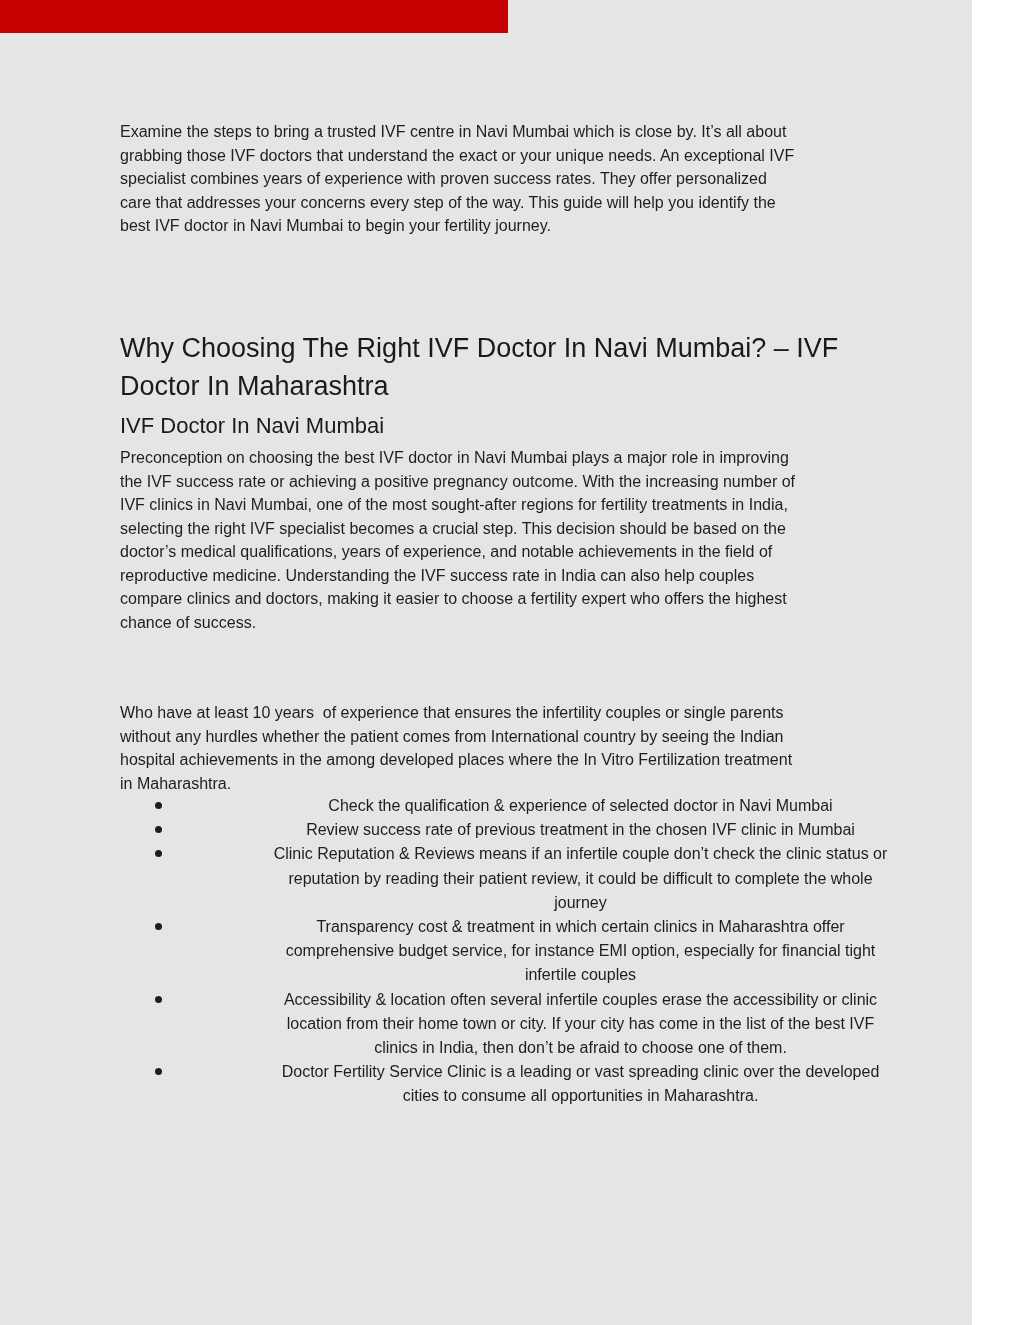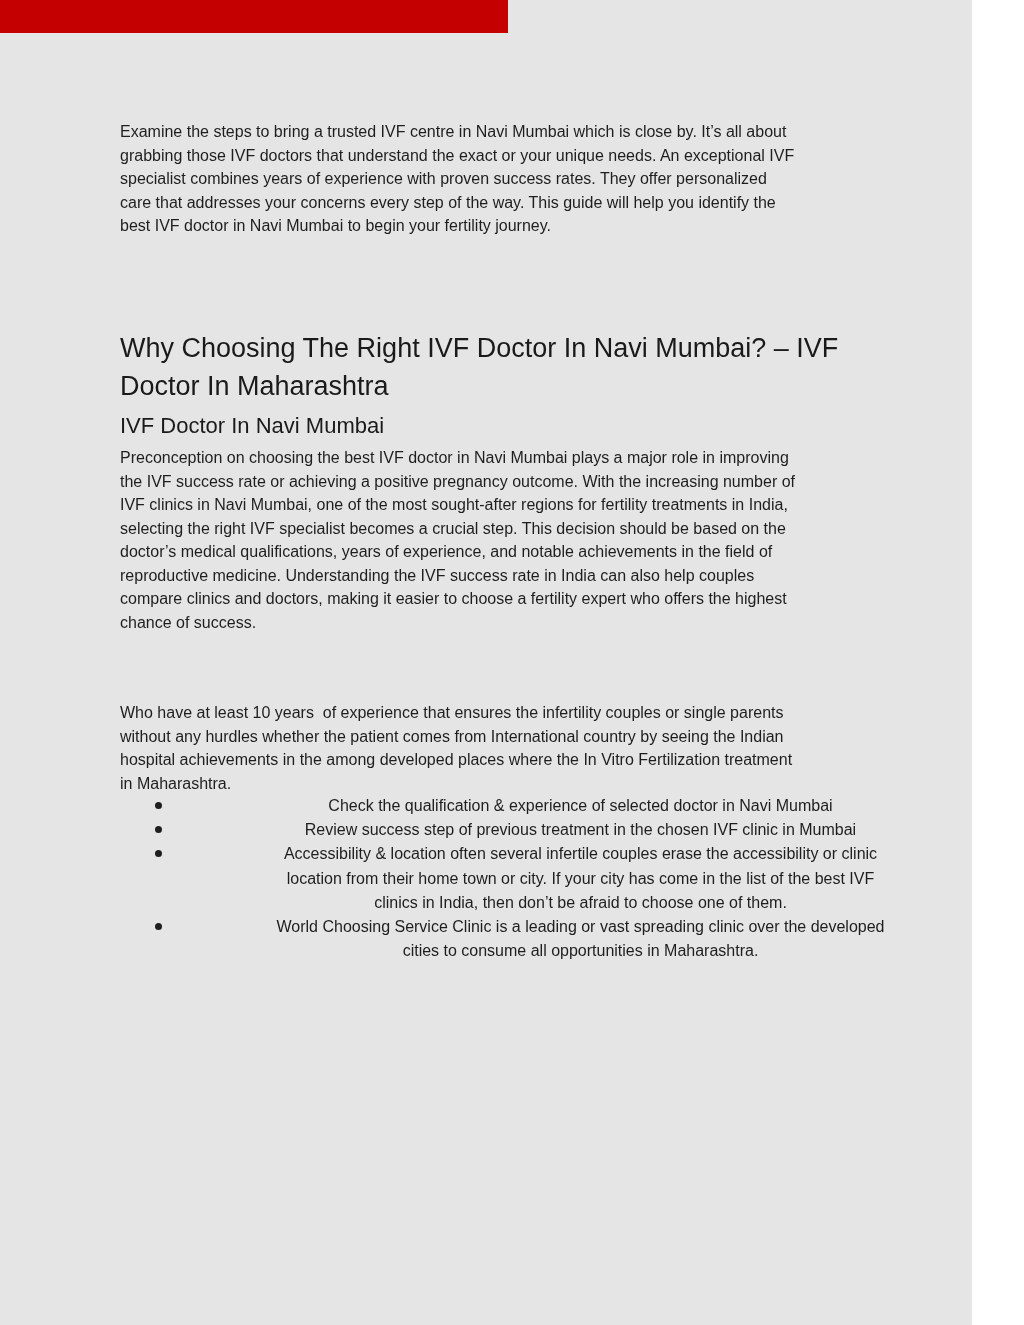--- a/index.html
+++ b/index.html
@@ -104,21 +104,27 @@
 compare clinics and doctors, making it easier to choose a fertility expert who offers the highest
 chance of success.</p>
 
   <p class="block body-text para3">Who have at least 10 years&nbsp; of experience that ensures the infertility couples or single parents
 without any hurdles whether the patient comes from International country by seeing the Indian
 hospital achievements in the among developed places where the In Vitro Fertilization treatment
 in Maharashtra.</p>
 
   <ul class="bullet-list" id="bullet-list">
       <li>Check the qualification &amp; experience of selected doctor in Navi Mumbai</li>
-      <li>Review success step of previous treatment in the chosen IVF clinic in Mumbai</li>
+      <li>Review success rate of previous treatment in the chosen IVF clinic in Mumbai</li>
+      <li>Clinic Reputation &amp; Reviews means if an infertile couple don’t check the clinic status or
+reputation by reading their patient review, it could be difficult to complete the whole
+journey</li>
+      <li>Transparency cost &amp; treatment in which certain clinics in Maharashtra offer
+comprehensive budget service, for instance EMI option, especially for financial tight
+infertile couples</li>
       <li>Accessibility &amp; location often several infertile couples erase the accessibility or clinic
 location from their home town or city. If your city has come in the list of the best IVF
 clinics in India, then don’t be afraid to choose one of them.</li>
-      <li>World Choosing Service Clinic is a leading or vast spreading clinic over the developed
+      <li>Doctor Fertility Service Clinic is a leading or vast spreading clinic over the developed
 cities to consume all opportunities in Maharashtra.</li>
     </ul>
 
 </div>
 
 </body></html>

